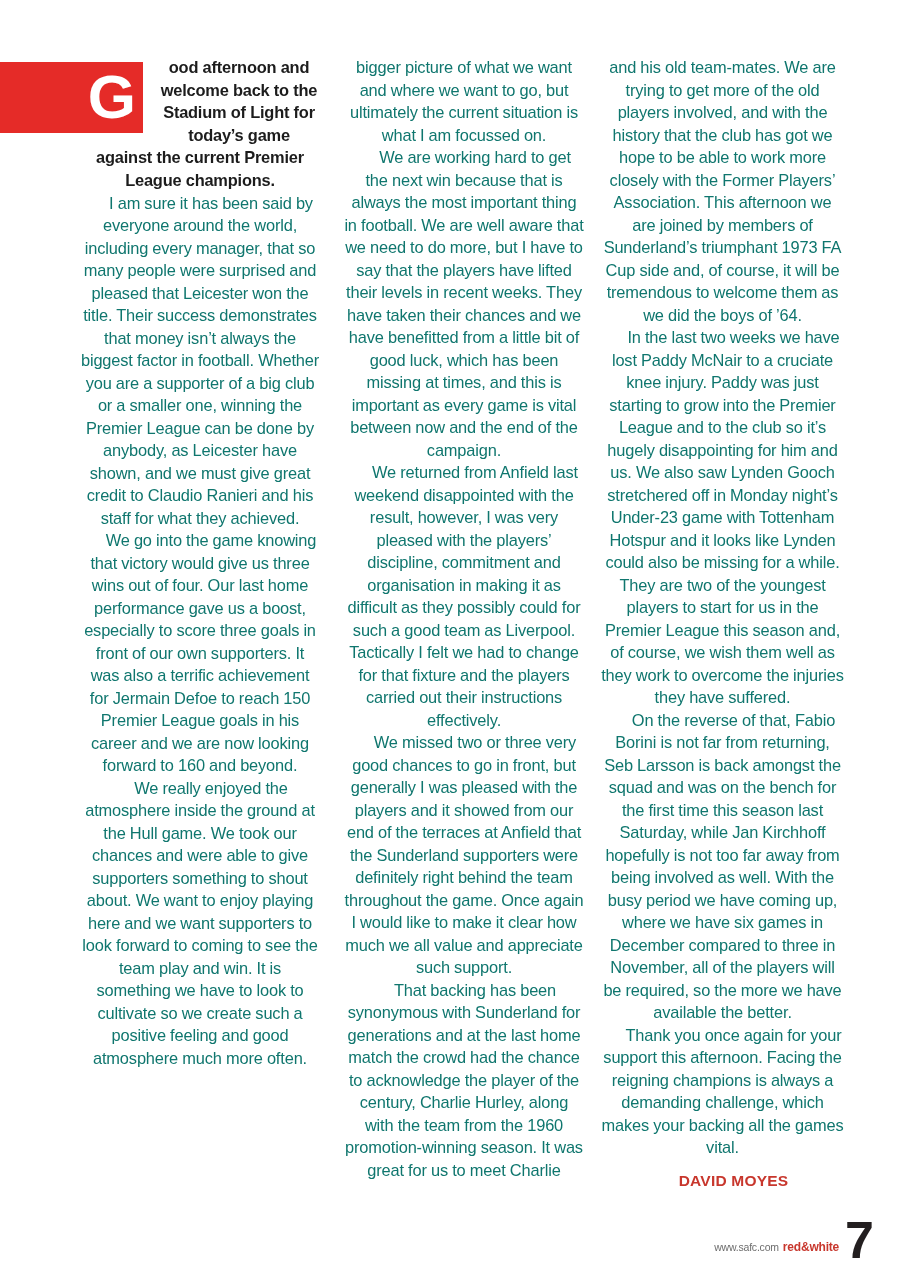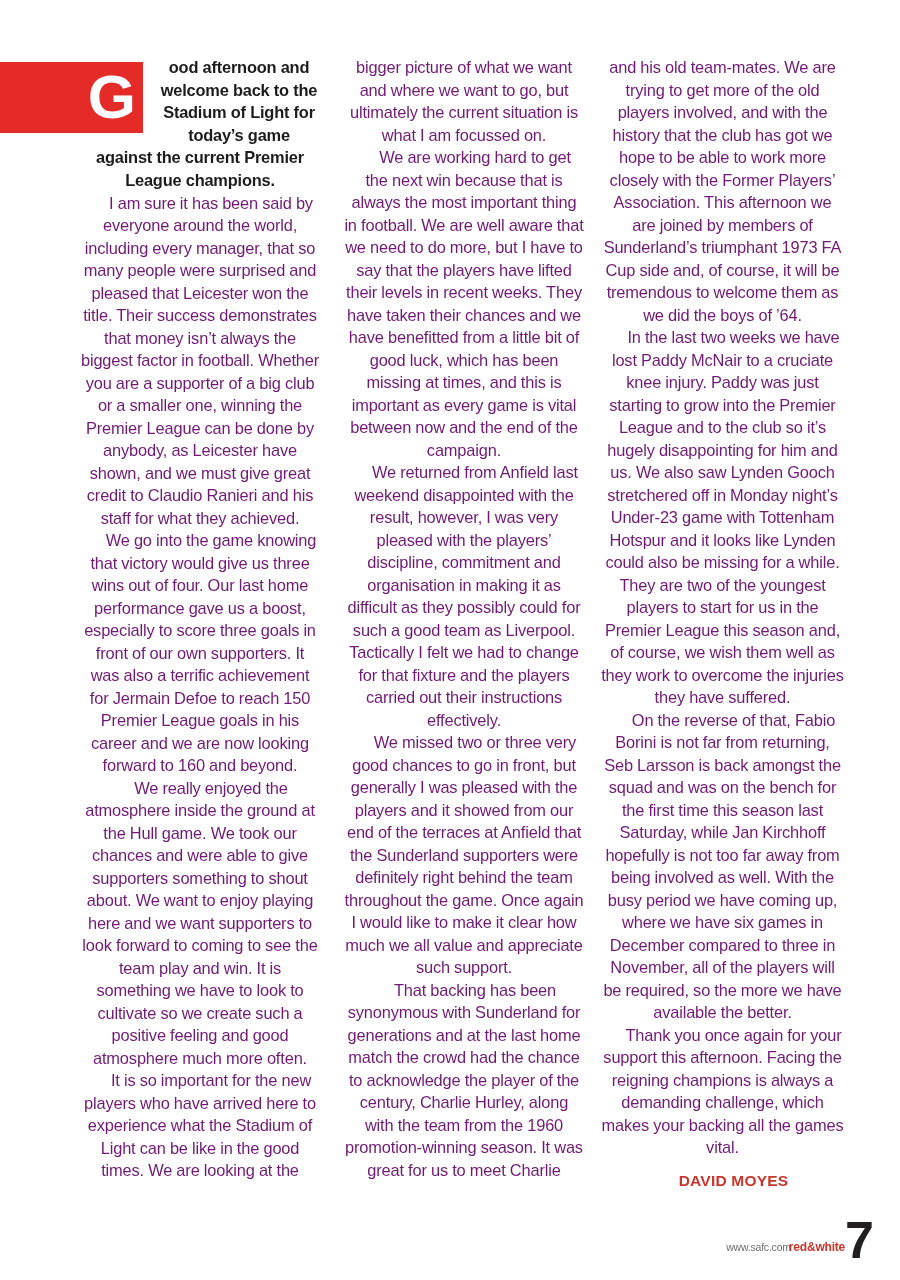--- a/index.html
+++ b/index.html
@@ -41,21 +41,21 @@
     text-align: center;
   }
   .col-1 { left: 80px;  width: 240px; }
   .col-2 { left: 344px; width: 240px; }
   .col-3 { left: 600px; width: 245px; }
 
   p.body-text {
     margin: 0;
     font-size: 16.4px;
     line-height: 22.5px;
-    color: #701a75;
+    color: #0f766e;
     text-indent: 22px;
     letter-spacing: -0.15px;
     word-spacing: -0.2px;
   }
   p.body-text.no-indent { text-indent: 0; }
 
   
   .dropcap-box {
     position: absolute;
     left: 0px;
@@ -104,20 +104,21 @@
     text-indent: 22px;
   }
 
   
   .footer {
     position: absolute;
     right: 28px;
     bottom: 18px;
     display: flex;
     align-items: flex-end;
+    gap: 6px;
   }
   .footer-url {
     font-size: 10.5px;
     color: #6d6d6d;
     letter-spacing: -0.2px;
     padding-bottom: 9px;
   }
   .footer-brand {
     font-size: 12px;
     font-weight: bold;
@@ -145,21 +146,20 @@
   </div>
 
   <div class="columns">
 
     <div class="col col-1">
       <div class="intro-float"></div>
       <p class="intro-text"><span>ood afternoon and welcome back to the Stadium of Light for today’s game against the current Premier League champions.</span></p>
       <p class="body-text">I am sure it has been said by everyone around the world, including every manager, that so many people were surprised and pleased that Leicester won the title. Their success demonstrates that money isn’t always the biggest factor in football. Whether you are a supporter of a big club or a smaller one, winning the Premier League can be done by anybody, as Leicester have shown, and we must give great credit to Claudio Ranieri and his staff for what they achieved.</p>
       <p class="body-text">We go into the game knowing that victory would give us three wins out of four. Our last home performance gave us a boost, especially to score three goals in front of our own supporters. It was also a terrific achievement for Jermain Defoe to reach 150 Premier League goals in his career and we are now looking forward to 160 and beyond.</p>
       <p class="body-text">We really enjoyed the atmosphere inside the ground at the Hull game. We took our chances and were able to give supporters something to shout about. We want to enjoy playing here and we want supporters to look forward to coming to see the team play and win. It is something we have to look to cultivate so we create such a positive feeling and good atmosphere much more often.</p>
-      <p class="body-text">It is so important for the new players who have arrived here to experience what the Stadium of Light can be like in the good times. We are looking at the</p>
     </div>
 
     <div class="col col-2">
       <p class="body-text no-indent">bigger picture of what we want and where we want to go, but ultimately the current situation is what I am focussed on.</p>
       <p class="body-text">We are working hard to get the next win because that is always the most important thing in football. We are well aware that we need to do more, but I have to say that the players have lifted their levels in recent weeks. They have taken their chances and we have benefitted from a little bit of good luck, which has been missing at times, and this is important as every game is vital between now and the end of the campaign.</p>
       <p class="body-text">We returned from Anfield last weekend disappointed with the result, however, I was very pleased with the players’ discipline, commitment and organisation in making it as difficult as they possibly could for such a good team as Liverpool. Tactically I felt we had to change for that fixture and the players carried out their instructions effectively.</p>
       <p class="body-text">We missed two or three very good chances to go in front, but generally I was pleased with the players and it showed from our end of the terraces at Anfield that the Sunderland supporters were definitely right behind the team throughout the game. Once again I would like to make it clear how much we all value and appreciate such support.</p>
       <p class="body-text">That backing has been synonymous with Sunderland for generations and at the last home match the crowd had the chance to acknowledge the player of the century, Charlie Hurley, along with the team from the 1960 promotion-winning season. It was great for us to meet Charlie</p>
     </div>
 

